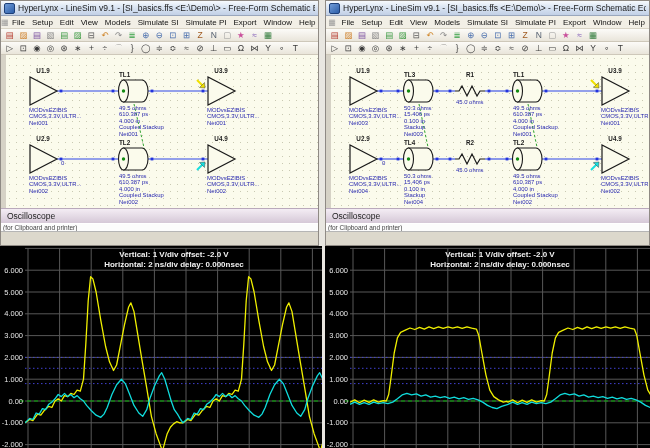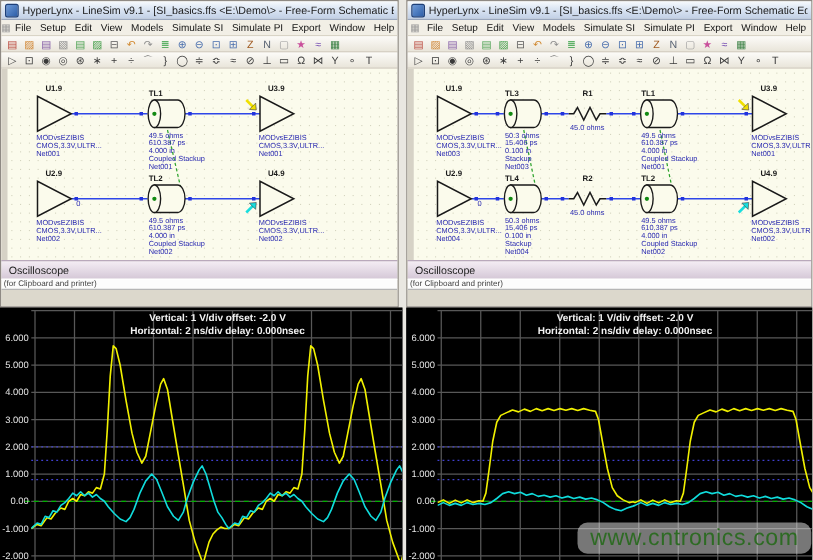--- a/index.html
+++ b/index.html
@@ -470,16 +470,15 @@
         <text x="23" y="113.9" text-anchor="end" font-size="7.5" fill="#e6e6e6" font-family="&quot;Liberation Sans&quot;,sans-serif">2.000</text>
         <text x="23" y="135.7" text-anchor="end" font-size="7.5" fill="#e6e6e6" font-family="&quot;Liberation Sans&quot;,sans-serif">1.000</text>
         <text x="23" y="157.5" text-anchor="end" font-size="7.5" fill="#e6e6e6" font-family="&quot;Liberation Sans&quot;,sans-serif">0.00</text>
         <text x="23" y="179.3" text-anchor="end" font-size="7.5" fill="#e6e6e6" font-family="&quot;Liberation Sans&quot;,sans-serif">-1.000</text>
         <text x="23" y="201.1" text-anchor="end" font-size="7.5" fill="#e6e6e6" font-family="&quot;Liberation Sans&quot;,sans-serif">-2.000</text>
         <text x="175" y="11" text-anchor="middle" font-size="8" font-weight="bold" fill="#f2f2f2" font-family="&quot;Liberation Sans&quot;,sans-serif">Vertical: 1  V/div  offset: -2.0 V</text>
         <text x="175" y="21" text-anchor="middle" font-size="8" font-weight="bold" fill="#f2f2f2" font-family="&quot;Liberation Sans&quot;,sans-serif">Horizontal: 2 ns/div  delay: 0.000nsec</text>
         <polyline points="25.0,156.1 29.7,153.9 34.5,156.7 39.2,154.1 44.0,156.3 48.7,153.9 53.4,156.1 58.2,154.6 61.3,155.0 63.7,148.5 66.1,131.0 69.2,107.0 72.4,91.8 75.6,86.3 80.3,84.1 85.0,82.0 89.8,83.5 94.5,81.3 99.3,83.1 104.0,80.9 108.7,82.6 113.5,80.9 118.2,82.4 123.0,80.9 127.7,82.2 132.4,80.9 137.2,82.4 141.9,80.9 146.7,82.2 151.4,83.1 153.8,89.6 156.9,107.0 160.9,128.8 164.8,144.1 168.8,150.6 173.5,153.9 178.3,156.1 181.4,155.4 183.0,156.1 187.7,153.9 192.5,156.7 197.2,154.1 202.0,156.3 206.7,153.9 211.4,156.1 216.2,154.6 219.3,155.0 221.7,148.5 224.1,131.0 227.2,107.0 230.4,91.8 233.6,86.3 238.3,84.1 243.0,82.0 247.8,83.5 252.5,81.3 257.3,83.1 262.0,80.9 266.7,82.6 271.5,80.9 276.2,82.4 281.0,80.9 285.7,82.2 290.4,80.9 295.2,82.4 299.9,80.9 304.7,82.2 309.4,83.1 311.8,89.6 314.9,107.0 318.9,128.8 322.8,144.1 326.8,150.6 331.5,153.9 336.3,156.1 339.4,155.4" fill="none" stroke="#f0f000" stroke-width="1.3" stroke-linejoin="round" clip-path="url(#clip1)"></polyline>
         <polyline points="25.0,158.3 29.7,156.1 34.5,158.3 39.2,156.7 44.0,158.3 48.7,156.1 53.4,157.6 58.2,156.7 62.9,157.6 67.7,156.1 72.4,152.8 77.1,148.9 81.9,147.4 86.6,148.9 91.4,147.8 96.1,150.2 100.8,148.9 105.6,151.1 110.3,150.2 115.1,151.7 119.8,150.6 124.5,152.4 129.3,151.1 134.0,152.8 138.8,151.7 143.5,153.3 148.2,152.4 153.0,153.9 157.7,156.1 162.5,159.4 167.2,161.5 171.9,162.6 176.7,160.4 181.4,158.9 183.0,158.3 187.7,156.1 192.5,158.3 197.2,156.7 202.0,158.3 206.7,156.1 211.4,157.6 216.2,156.7 220.9,157.6 225.7,156.1 230.4,152.8 235.1,148.9 239.9,147.4 244.6,148.9 249.4,147.8 254.1,150.2 258.8,148.9 263.6,151.1 268.3,150.2 273.1,151.7 277.8,150.6 282.5,152.4 287.3,151.1 292.0,152.8 296.8,151.7 301.5,153.3 306.2,152.4 311.0,153.9 315.7,156.1 320.5,159.4 325.2,161.5 329.9,162.6 334.7,160.4 339.4,158.9" fill="none" stroke="#10dcdc" stroke-width="1.3" stroke-linejoin="round" clip-path="url(#clip1)"></polyline>
       </svg>
-    <div class="watermark">www.cntronics.com</div>
   </div>
 
 </div>
 
 </body></html>

